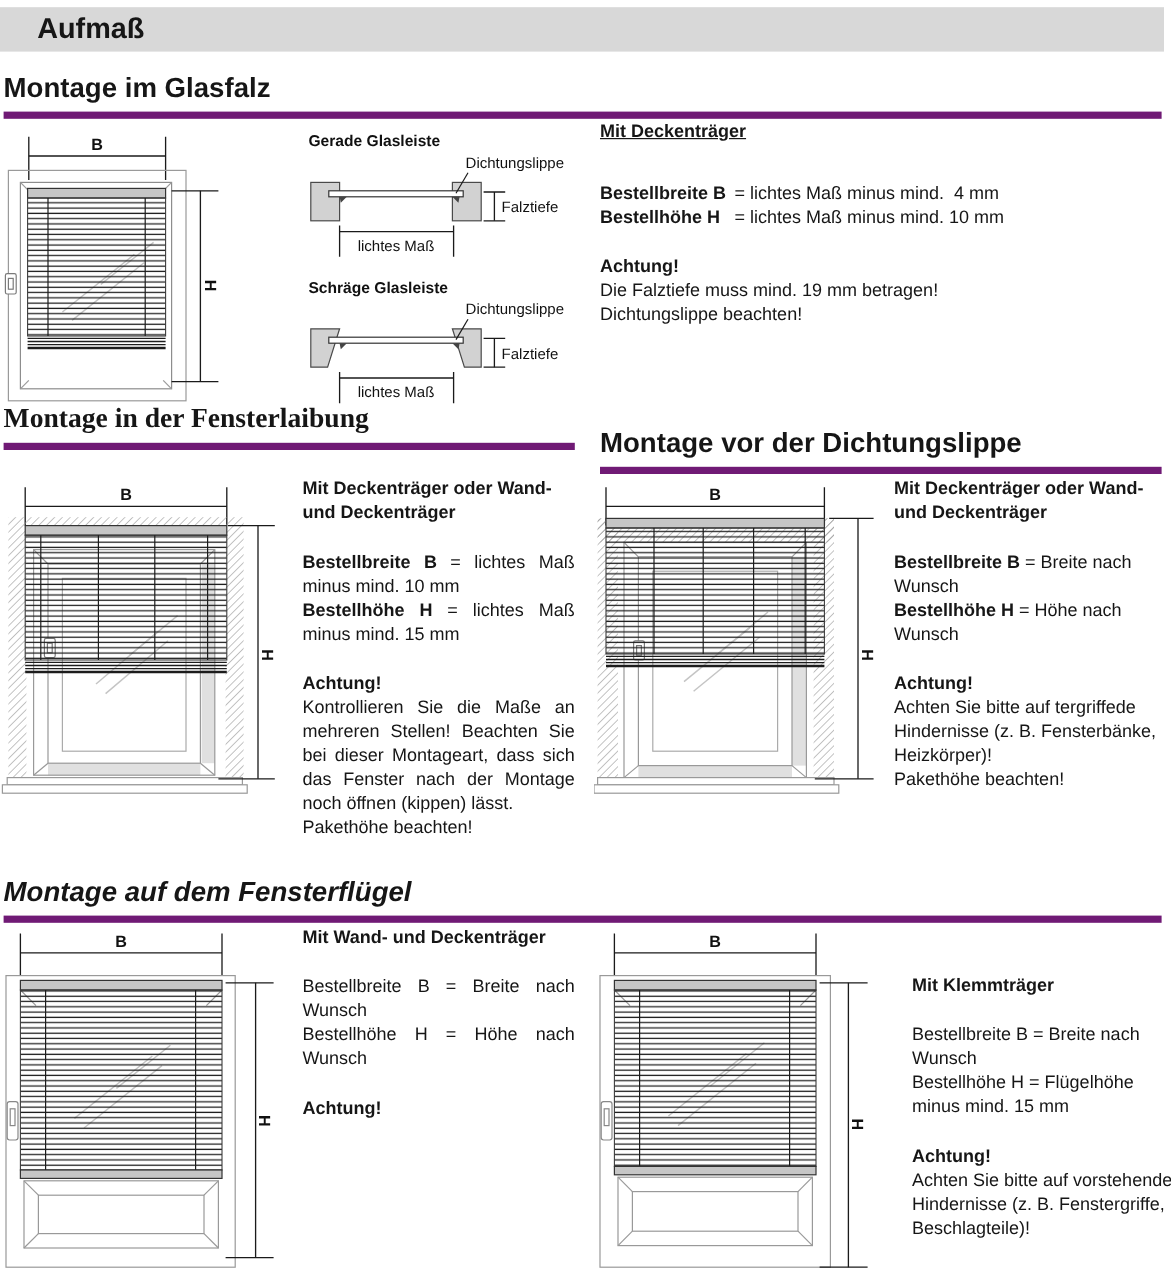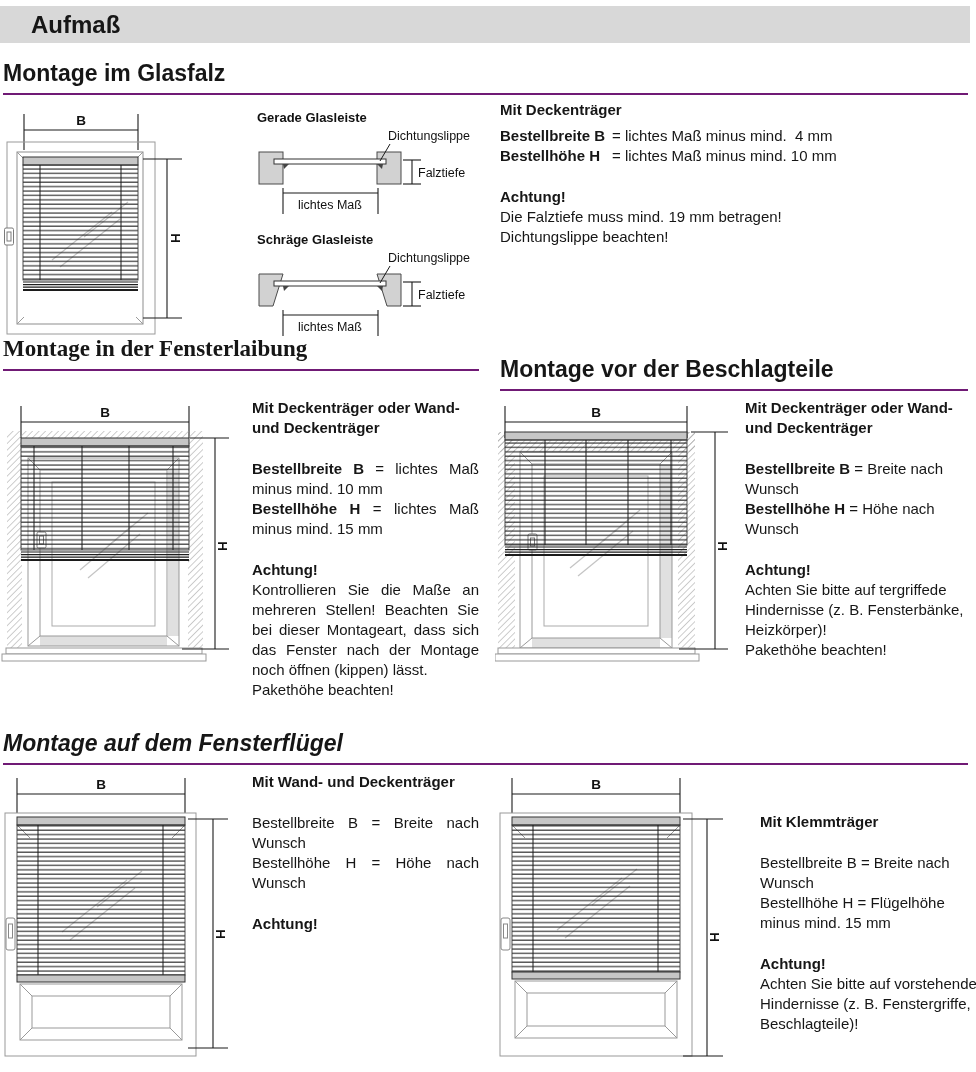--- a/index.html
+++ b/index.html
@@ -9,21 +9,21 @@
     font-family:"Liberation Sans", sans-serif; color:#161616;
   }
   .abs { position:absolute; }
   .titlebar {
     left:0; top:6px; width:970px; height:37px; background:#d8d8d8;
     display:flex; align-items:center; padding-left:31px;
     font-size:24px; font-weight:bold; color:#161616;
   }
   .h2 {
     font-size:23px; font-weight:bold; line-height:26px; color:#161616;
-    padding-bottom:7px; border-bottom:2px solid #701a75;
+    padding-bottom:7px; border-bottom:6px solid #701a75;
   }
   .info { font-size:15px; line-height:20px; }
   .info .ttl { font-weight:bold; margin-bottom:21px; }
   .info .specs { margin-bottom:21px; }
   .lblcol { display:inline-block; width:112px; }
   .just { text-align:justify; }
   .warn-t { font-weight:bold; }
   svg { display:block; }
   svg text { font-family:"Liberation Sans", sans-serif; }
   .dimlb { font-size:13.5px; font-weight:bold; fill:#111; }
@@ -134,32 +134,32 @@
   <text x="178" y="69" class="plabel">Falztiefe</text>
   <g stroke="#1a1a1a" stroke-width="1.1">
     <line x1="43" y1="80" x2="43" y2="106"></line>
       <line x1="138" y1="80" x2="138" y2="106"></line>
     <line x1="43" y1="85" x2="138" y2="85"></line>
   </g>
   <text x="90" y="101" text-anchor="middle" class="plabel">lichtes Maß</text>
 </svg>
 
 <div class="abs info" style="left:500px; top:100px; width:420px;">
-  <div class="ttl" style="margin-bottom:6px;">Mit Deckenträger</div>
+  <div class="ttl" style="margin-bottom:32px;text-decoration:underline;">Mit Deckenträger</div>
   <div class="specs">
     <div><b class="lblcol">Bestellbreite B</b><span>= lichtes Maß minus mind. &nbsp;4 mm</span></div>
     <div><b class="lblcol">Bestellhöhe H</b><span>= lichtes Maß minus mind. 10 mm</span></div>
   </div>
   <div class="warn-t">Achtung!</div>
   <div>Die Falztiefe muss mind. 19 mm betragen!</div>
   <div>Dichtungslippe beachten!</div>
 </div>
 
 <div class="abs h2" style="left:3px; top:336px; width:476px;font-family:Liberation Serif, serif;">Montage in der Fensterlaibung</div>
-<div class="abs h2" style="left:500px; top:356px; width:468px;">Montage vor der Beschlagteile</div>
+<div class="abs h2" style="left:500px; top:356px; width:468px;">Montage vor der Dichtungslippe</div>
 
 <svg class="abs" style="left:0; top:398px;" width="238" height="294" viewBox="0 0 238 294">
   <g stroke="#1a1a1a" stroke-width="1.1">
     <line x1="21" y1="8" x2="21" y2="40"></line>
       <line x1="189" y1="8" x2="189" y2="40"></line>
     <line x1="21" y1="24" x2="189" y2="24"></line>
   </g>
   <text x="105" y="19" text-anchor="middle" class="dimlb">B</text>
   <g>
     <rect x="7" y="33" width="15" height="217" fill="url(#hatch)"></rect>

